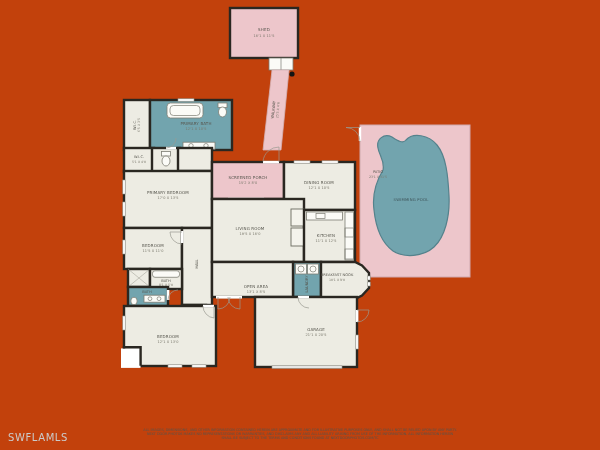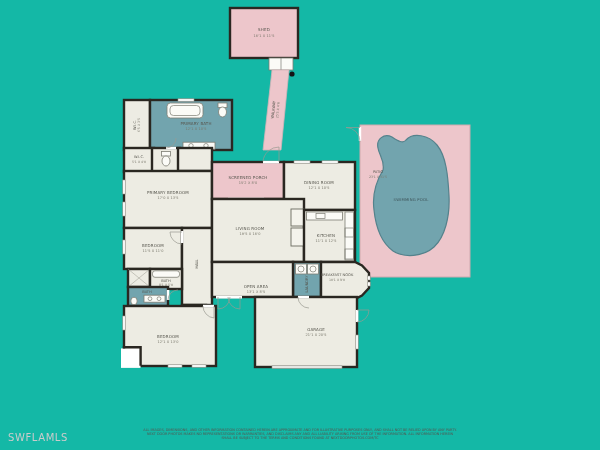--- a/index.html
+++ b/index.html
@@ -1,16 +1,16 @@
 <!DOCTYPE html>
 <html><head>
 <meta charset="utf-8">
 <style>
   html,body{margin:0;padding:0;background:#ffffff;}
-  .stage{position:relative;width:600px;height:450px;background:#14b8a6;overflow:hidden;}
+  .stage{position:relative;width:600px;height:450px;background:#c2410c;overflow:hidden;}
   svg{display:block;}
   text{font-family:"DejaVu Sans", sans-serif;}
   .room-name{font-size:4px;fill:#57564e;letter-spacing:.15px;}
   .room-dims{font-size:3.5px;fill:#7a786c;letter-spacing:.1px;}
   .tiny-name{font-size:3.6px;fill:#57564e;}
   .tiny-dims{font-size:3.2px;fill:#7a786c;}
   .pool-text{font-size:3.8px;fill:#3e5459;letter-spacing:.2px;}
   .watermark{font-size:10px;fill:#cbcbcb;letter-spacing:.6px;}
   .disclaimer{font-size:3.4px;fill:#55544e;}
   .wall{stroke:#2a2721;stroke-width:2.4;}

